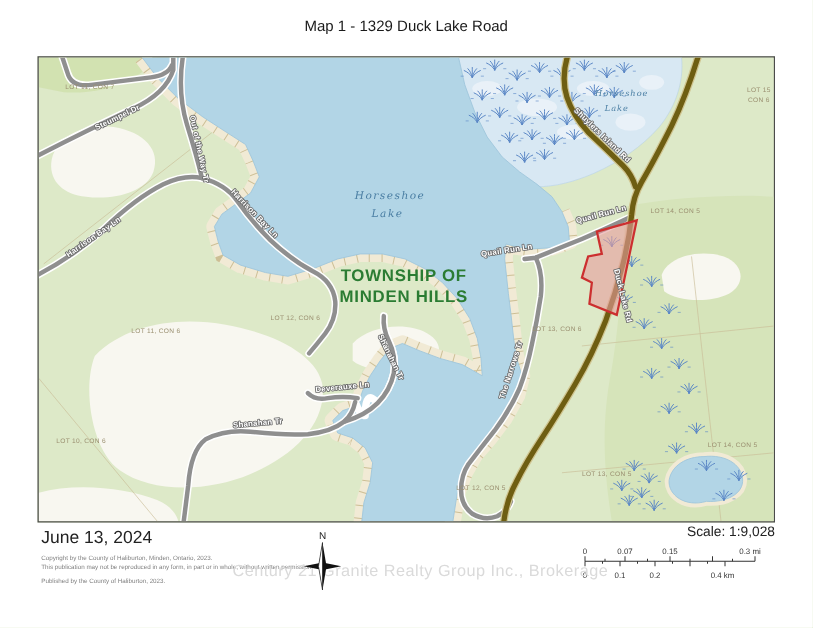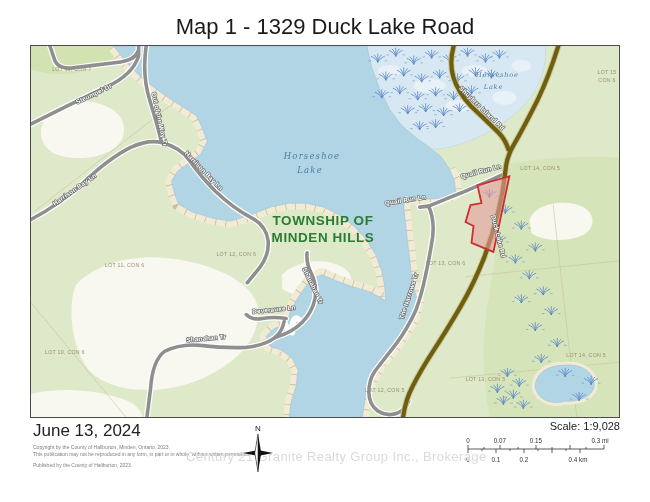--- a/index.html
+++ b/index.html
@@ -1,30 +1,30 @@
 <!DOCTYPE html>
 <html><head>
 <meta charset="utf-8">
 <style>
   html,body{margin:0;padding:0;background:#fff;width:650px;height:502px;overflow:hidden;
     font-family:"Liberation Sans",sans-serif;position:relative;}
   .title{position:absolute;left:0;top:14px;width:650px;text-align:center;
-    font-size:22px;color:#1a1a1a;}
+    font-size:12px;color:#1a1a1a;}
   .map-frame{position:absolute;left:30px;top:45px;width:588px;height:371px;
     border:1px solid #4b4b4b;background:#dde9c8;overflow:hidden;}
   .map-frame svg{display:block;}
   
   text{text-anchor:middle;}
   .rd-label{font:600 6.3px "Liberation Sans",sans-serif;fill:#fff;stroke:#6a6a6a;
     stroke-width:1.4px;paint-order:stroke;stroke-linejoin:round;letter-spacing:.2px;}
   .lot-label{font:5.3px "Liberation Sans",sans-serif;fill:#9b9071;letter-spacing:.25px;stroke:none;}
   .lake-label{font:italic 8.5px "DejaVu Serif",serif;fill:#4a7ea3;letter-spacing:1.2px;}
   .marsh-label{font:italic 6.6px "DejaVu Serif",serif;fill:#4a7ea3;letter-spacing:.8px;}
   .twp-label{font:700 13.5px "Liberation Sans",sans-serif;fill:#2b7c33;letter-spacing:.6px;}
-  .footer-date{position:absolute;left:33px;top:421px;font-size:17px;color:#222;}
+  .footer-date{position:absolute;left:33px;top:421px;font-size:14px;color:#222;}
   .copyright{position:absolute;left:33px;top:444px;font-size:5px;line-height:6.5px;color:#808080;}
   .copyright .pub{margin-top:5px;}
   .north{position:absolute;left:238px;top:422px;z-index:3;}
   .watermark{position:absolute;left:186px;top:449px;width:310px;z-index:2;
     font-size:13px;font-weight:normal;color:#dadada;letter-spacing:.4px;white-space:nowrap;}
   .scale-label{position:absolute;left:455px;top:420px;width:165px;text-align:right;
     font-size:11px;color:#222;}
   .scalebar{position:absolute;left:462px;top:437px;}
   .sb-txt{font:6.3px "Liberation Sans",sans-serif;fill:#333;}
 </style>

